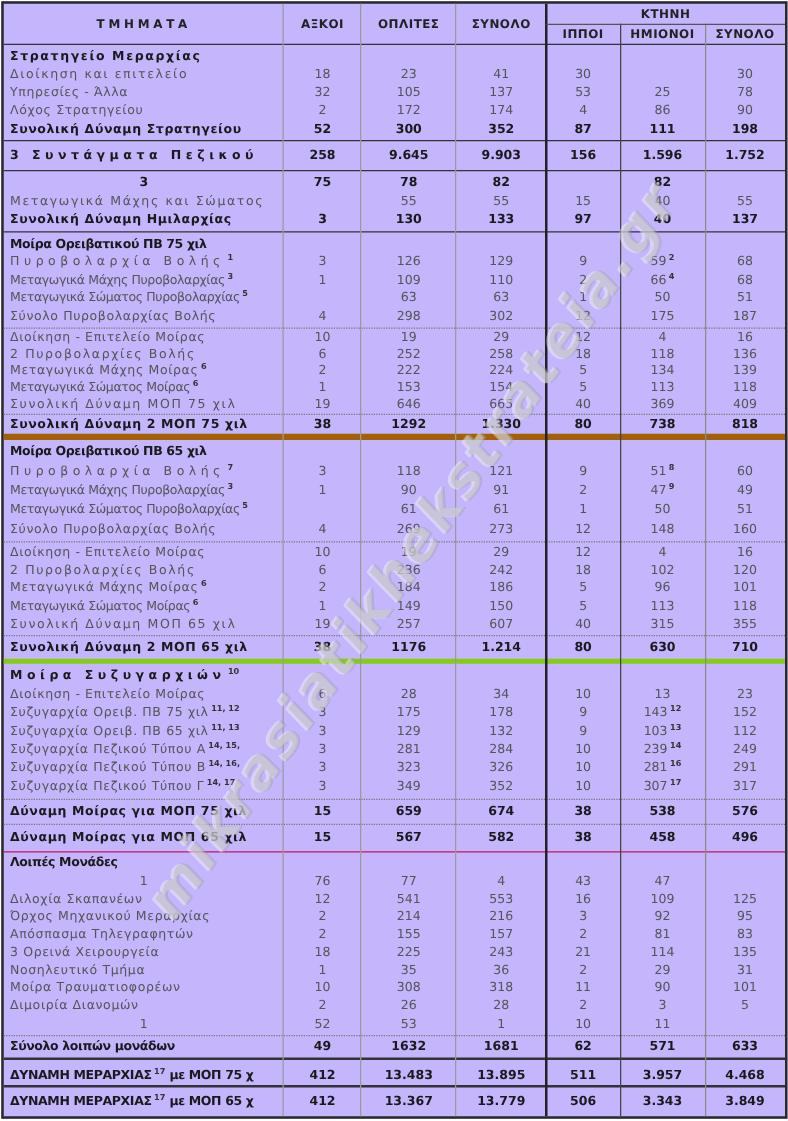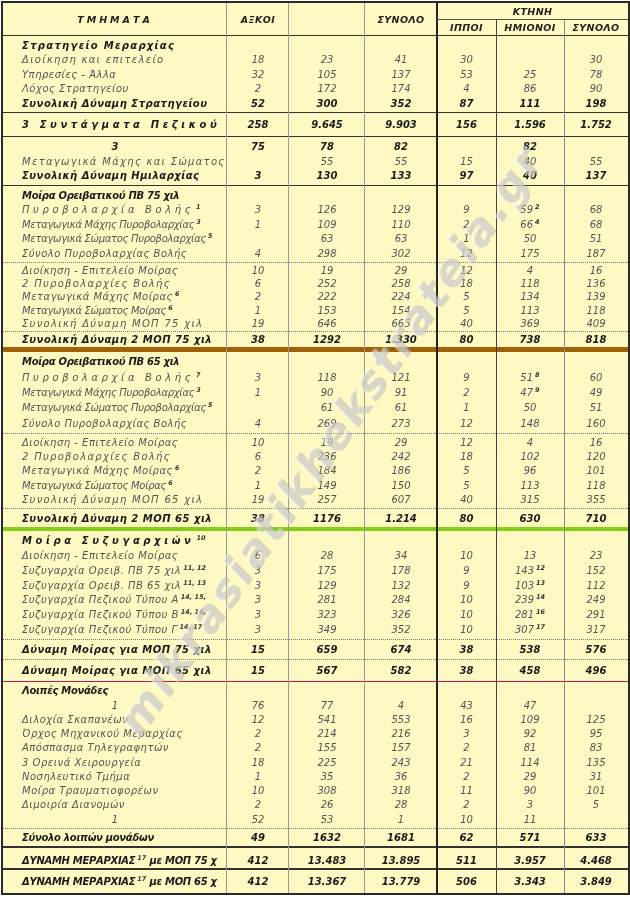--- a/index.html
+++ b/index.html
@@ -1,19 +1,19 @@
 <!DOCTYPE html>
 <html><head>
 <meta charset="utf-8">
 <style>
   html, body { margin:0; padding:0; background:#ffffff; }
   body { width:630px; height:897px; position:relative; overflow:hidden;
          font-family:"DejaVu Sans", "Liberation Sans", sans-serif; }
   .frame { position:absolute; left:1px; top:1px; width:629px; height:894px;
-           box-sizing:border-box; border:2px solid #2a2a2a; background:#fef9c3;font-style:italic; }
+           box-sizing:border-box; border:2px solid #2a2a2a; background:#c4b5fd; }
   .inner { position:relative; width:625px; height:890px; }
 
   
   .grid { display:grid; grid-template-columns:224px 62px 76px 72px 59px 68px 64px; }
 
   .header { height:33px; box-sizing:border-box; border-bottom:1px solid #333;
             grid-template-rows:16px 16px; }
   .hcell { display:flex; align-items:center; justify-content:center;
            font-weight:bold; font-size:9.5px; color:#222; letter-spacing:0.4px; }
   .h-units { grid-column:1; grid-row:1 / span 2; letter-spacing:3px; }
@@ -38,21 +38,21 @@
   #tbody .section:nth-child(9)  { height:22px;  border-bottom:4px solid #84cc16; }
   #tbody .section:nth-child(10) { height:109px; border-bottom:1px dotted #777; }
   #tbody .section:nth-child(11) { height:20px;  border-bottom:1px dotted #777; }
   #tbody .section:nth-child(12) { height:22px;  border-bottom:1px solid #be185d; }
   #tbody .section:nth-child(13) { height:147px; border-bottom:1px dotted #777; }
   #tbody .section:nth-child(14) { height:19px;  border-bottom:2px solid #333; }
   #tbody .section:nth-child(15) { height:22px;  border-bottom:2px solid #333;justify-content:flex-end; }
   #tbody .section:nth-child(16) { height:23px; }
 
   .row { height:13px; line-height:13px; font-size:10px; color:#555; }
-  .row .lbl { padding-left:19px; white-space:nowrap; overflow:visible; }
+  .row .lbl { padding-left:5px; white-space:nowrap; overflow:visible; }
   .row .v { text-align:center; white-space:nowrap; }
   .row.b { color:#1a1a1a; font-weight:bold; }
   .ls-t { letter-spacing:-0.3px; }
   .ls-n { letter-spacing:0.5px; }
   .ls-w { letter-spacing:1.3px; }
   .ls-x { letter-spacing:3.6px; }
   sup { font-size:6.5px; font-weight:bold; line-height:0; vertical-align:4px;
         letter-spacing:0; margin-left:2px; color:#333; }
 
   .vline { position:absolute; top:0; bottom:0; width:1px; background:#9a9a9a; z-index:3; }
@@ -69,20 +69,21 @@
                pointer-events:none; }
 </style>
 </head>
 <body>
 
 <div class="frame">
   <div class="inner">
     <div class="header grid">
       <div class="hcell h-units">ΤΜΗΜΑΤΑ</div>
       <div class="hcell h-off">ΑΞΚΟΙ</div>
+      <div class="hcell h-sol">ΟΠΛΙΤΕΣ</div>
       <div class="hcell h-tot">ΣΥΝΟΛΟ</div>
       <div class="hcell h-anim">ΚΤΗΝΗ</div>
       <div class="hcell h-horse">ΙΠΠΟΙ</div>
       <div class="hcell h-mule">ΗΜΙΟΝΟΙ</div>
       <div class="hcell h-atot">ΣΥΝΟΛΟ</div>
     </div>
 
     <div id="tbody">
         <div class="section">
           <div class="row grid b">

